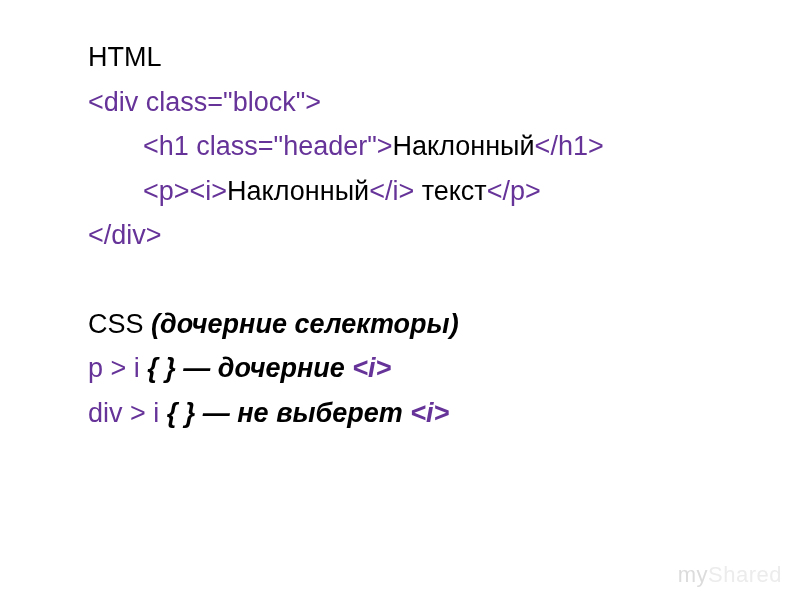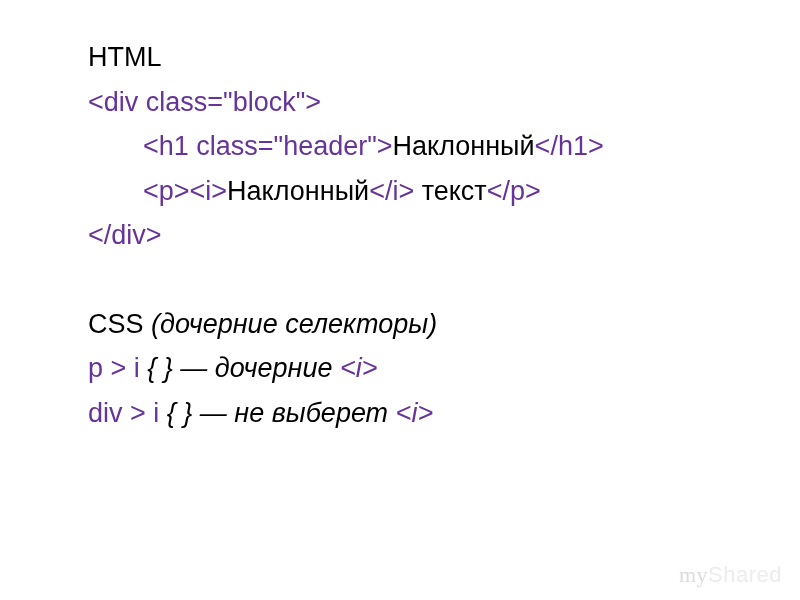--- a/index.html
+++ b/index.html
@@ -27,33 +27,33 @@
       padding-left: 55px;
     }
     .gap {
       height: 44px;
     }
     .purple {
       color: #663399;
     }
     .italic {
       font-style: italic;
+      font-weight: bold;
     }
     .watermark {
       position: absolute;
       right: 18px;
       bottom: 12px;
       font-size: 22px;
       color: #e2e2e2;
       font-family: Arial, sans-serif;
       letter-spacing: 0.5px;
     }
     .watermark .my {
       color: #dcdcdc;
-      font-family: Liberation Serif, serif;
     }
     .watermark .shared {
       color: #ececec;
     }
   </style>
 </head>
 <body>
 
 <div class="line"><span>HTML</span></div>
 

